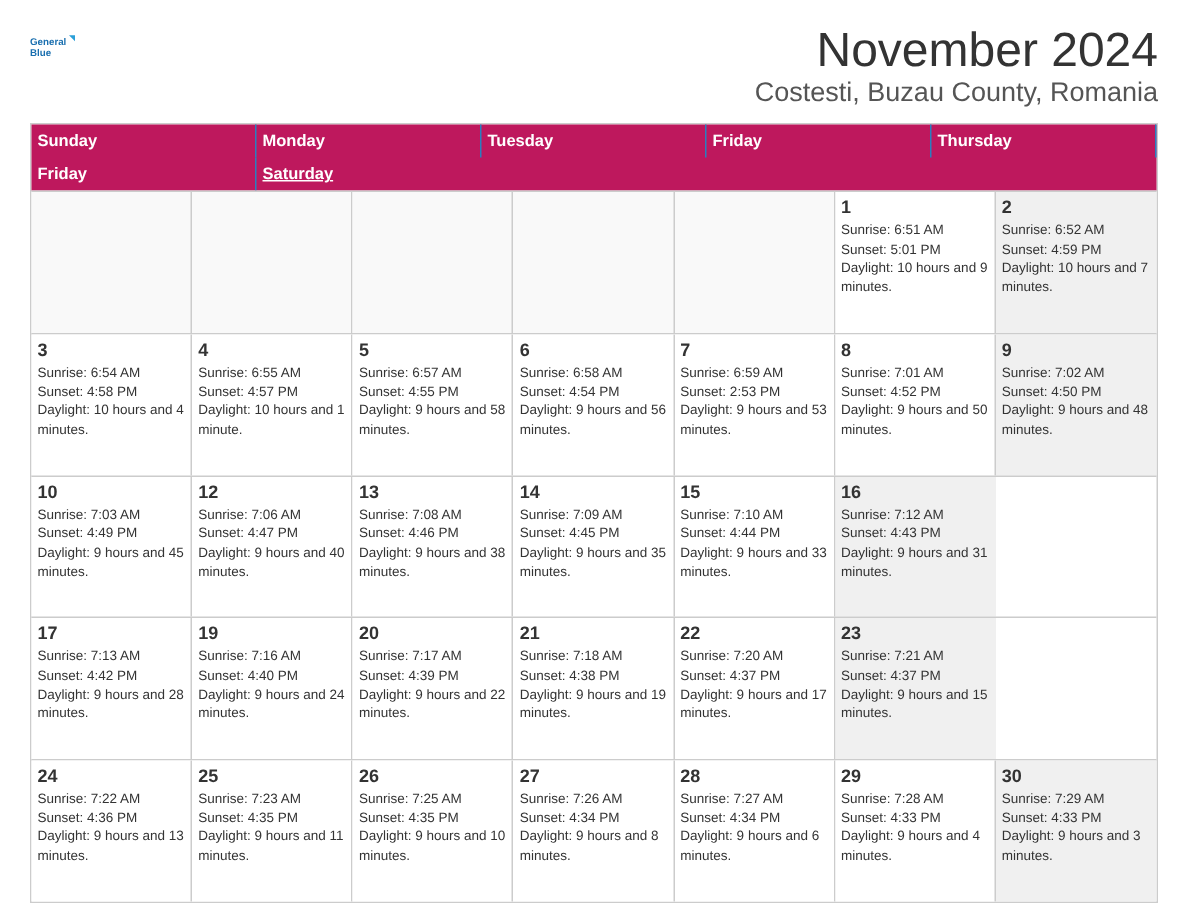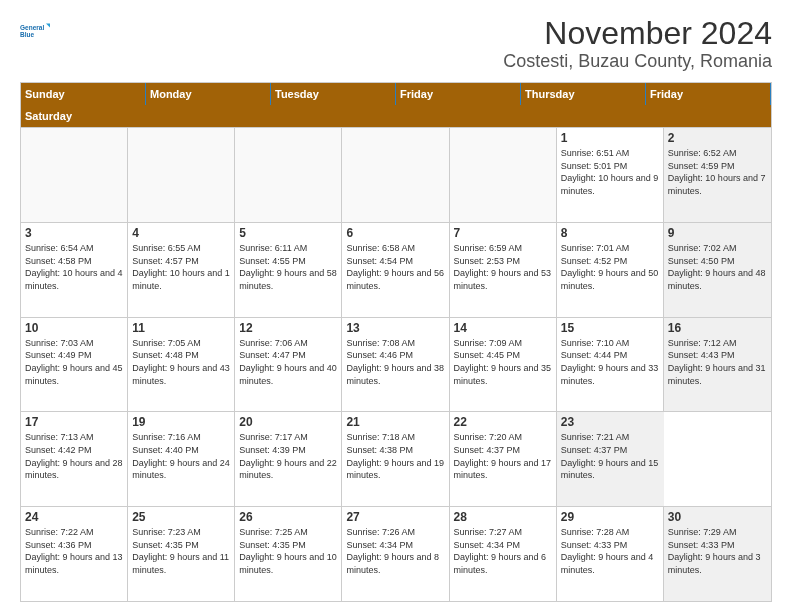--- a/index.html
+++ b/index.html
@@ -43,32 +43,32 @@
       color: #555;
     }
     .calendar {
       flex: 1;
       display: flex;
       flex-direction: column;
       border: 1px solid #ccc;
     }
     .cal-header {
       display: grid;
-      grid-template-columns: repeat(6, 1fr);
-      background: #a16207;
+      grid-template-columns: repeat(5, 1fr);
+      background: #be185d;
     }
     .cal-header-cell {
       color: #fff;
       font-size: 11px;
       font-weight: bold;
       padding: 5px 4px;
       text-align: left;
       border-right: 1px solid #2a7fbf;
     }
-    .cal-header-cell:last-child { border-right: none; }
+    .cal-header-cell:last-child { border-right: none; text-decoration: underline; }
     .cal-body {
       flex: 1;
       display: flex;
       flex-direction: column;
     }
     .cal-row {
       display: grid;
       grid-template-columns: repeat(7, 1fr);
       flex: 1;
       border-top: 1px solid #ccc;
@@ -154,21 +154,21 @@
 Daylight: 10 hours and 4 minutes.</div>
           </div>
           <div class="cal-cell">
             <span class="day-num">4</span>
             <div class="day-info">Sunrise: 6:55 AM
 Sunset: 4:57 PM
 Daylight: 10 hours and 1 minute.</div>
           </div>
           <div class="cal-cell">
             <span class="day-num">5</span>
-            <div class="day-info">Sunrise: 6:11 AM
+            <div class="day-info">Sunrise: 6:57 AM
 Sunset: 4:55 PM
 Daylight: 9 hours and 58 minutes.</div>
           </div>
           <div class="cal-cell">
             <span class="day-num">6</span>
             <div class="day-info">Sunrise: 6:58 AM
 Sunset: 4:54 PM
 Daylight: 9 hours and 56 minutes.</div>
           </div>
           <div class="cal-cell">
@@ -189,26 +189,20 @@
 Sunset: 4:50 PM
 Daylight: 9 hours and 48 minutes.</div>
           </div>
         </div>
         <div class="cal-row">
           <div class="cal-cell">
             <span class="day-num">10</span>
             <div class="day-info">Sunrise: 7:03 AM
 Sunset: 4:49 PM
 Daylight: 9 hours and 45 minutes.</div>
-          </div>
-          <div class="cal-cell">
-            <span class="day-num">11</span>
-            <div class="day-info">Sunrise: 7:05 AM
-Sunset: 4:48 PM
-Daylight: 9 hours and 43 minutes.</div>
           </div>
           <div class="cal-cell">
             <span class="day-num">12</span>
             <div class="day-info">Sunrise: 7:06 AM
 Sunset: 4:47 PM
 Daylight: 9 hours and 40 minutes.</div>
           </div>
           <div class="cal-cell">
             <span class="day-num">13</span>
             <div class="day-info">Sunrise: 7:08 AM

